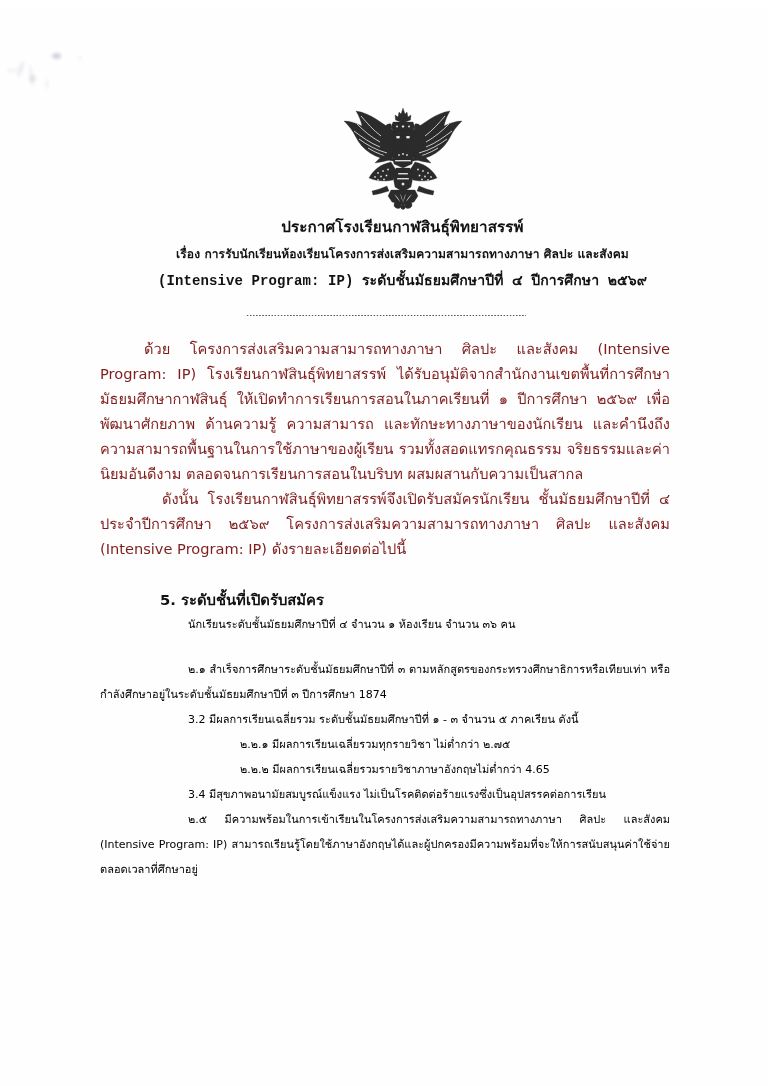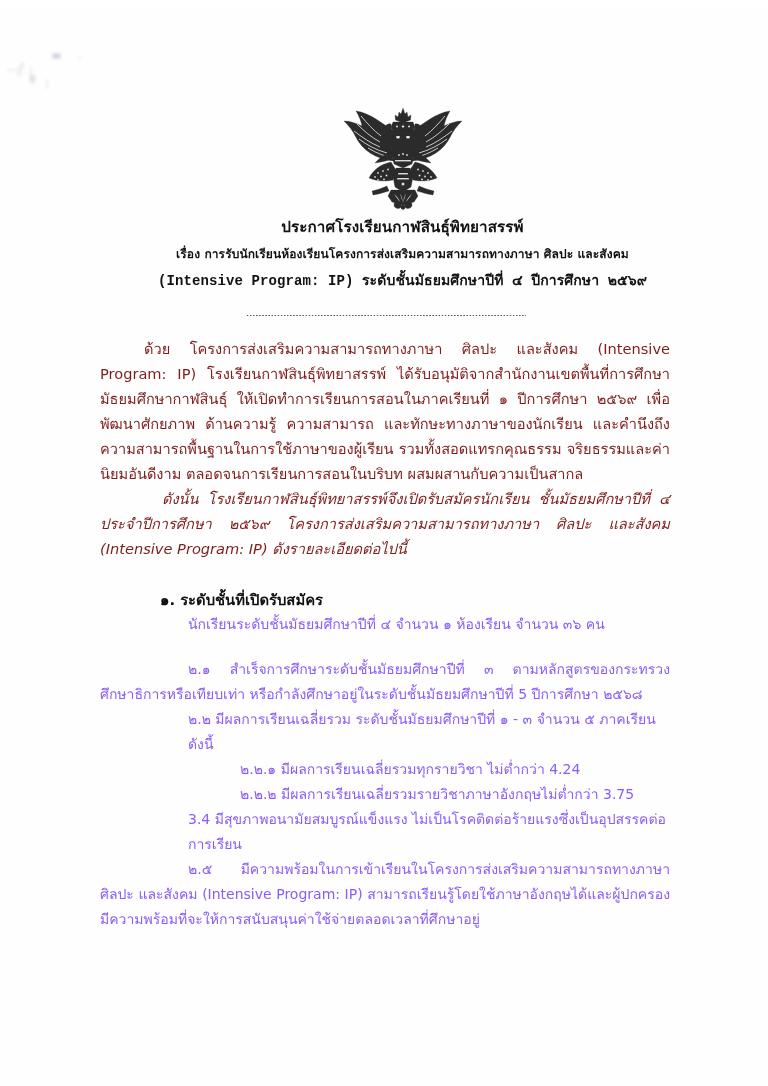--- a/index.html
+++ b/index.html
@@ -93,41 +93,41 @@
   }
   p.para {
     margin: 0;
     font-size: 14.6px;
     line-height: 25.0px;
     color: #7f1d1d;
     text-align: justify;
     text-justify: inter-word;
   }
   p.para.ind  { text-indent: 44px; }
-  p.para.ind2 { text-indent: 62px; font-style: italic; }
+  p.para.ind2 { text-indent: 62px; }
   .gap-md { height: 20px; }
   .gap-lg { height: 26px; }
 
   .sec-head {
     margin: 0;
     font-size: 14.8px;
     font-weight: bold;
     line-height: 25px;
     padding-left: 60px;
     color: #101010;
   }
   .lvl1 { padding-left: 88px; }
   .lvl2 { padding-left: 88px; }
   .lvl3 { padding-left: 140px; }
 
   p.item {
     margin: 0;
-    font-size: 14px;
+    font-size: 11px;
     line-height: 25.0px;
-    color: #8b5cf6;
+    color: #000000;
   }
   p.item.wrapline {
     padding-left: 0;
     text-indent: 88px;
     text-align: justify;
   }
 </style>
 </head>
 <body>
 
@@ -256,31 +256,31 @@
   <div class="rule"></div>
 
   <div class="body-block">
 
     <p class="para ind">ด้วย โครงการส่งเสริมความสามารถทางภาษา ศิลปะ และสังคม (Intensive Program: IP) โรงเรียนกาฬสินธุ์พิทยาสรรพ์ ได้รับอนุมัติจากสำนักงานเขตพื้นที่การศึกษามัธยมศึกษากาฬสินธุ์ ให้เปิดทำการเรียนการสอนในภาคเรียนที่ ๑ ปีการศึกษา ๒๕๖๙ เพื่อพัฒนาศักยภาพ ด้านความรู้ ความสามารถ และทักษะทางภาษาของนักเรียน และคำนึงถึงความสามารถพื้นฐานในการใช้ภาษาของผู้เรียน รวมทั้งสอดแทรกคุณธรรม จริยธรรมและค่านิยมอันดีงาม ตลอดจนการเรียนการสอนในบริบท ผสมผสานกับความเป็นสากล</p>
 
     <p class="para ind2">ดังนั้น โรงเรียนกาฬสินธุ์พิทยาสรรพ์จึงเปิดรับสมัครนักเรียน ชั้นมัธยมศึกษาปีที่ ๔ ประจำปีการศึกษา ๒๕๖๙ โครงการส่งเสริมความสามารถทางภาษา ศิลปะ และสังคม (Intensive Program: IP) ดังรายละเอียดต่อไปนี้</p>
 
     <div class="gap-lg"></div>
 
-    <p class="sec-head">๑. ระดับชั้นที่เปิดรับสมัคร</p>
+    <p class="sec-head">5. ระดับชั้นที่เปิดรับสมัคร</p>
     <p class="item lvl1">นักเรียนระดับชั้นมัธยมศึกษาปีที่ ๔ จำนวน ๑ ห้องเรียน จำนวน ๓๖ คน</p>
 
     <div class="gap-md"></div>
 
 
-    <p class="item wrapline">๒.๑ สำเร็จการศึกษาระดับชั้นมัธยมศึกษาปีที่ ๓ ตามหลักสูตรของกระทรวงศึกษาธิการหรือเทียบเท่า หรือกำลังศึกษาอยู่ในระดับชั้นมัธยมศึกษาปีที่ 5 ปีการศึกษา ๒๕๖๘</p>
-
-    <p class="item lvl2">๒.๒ มีผลการเรียนเฉลี่ยรวม ระดับชั้นมัธยมศึกษาปีที่ ๑ - ๓ จำนวน ๕ ภาคเรียน ดังนี้</p>
-    <p class="item lvl3">๒.๒.๑ มีผลการเรียนเฉลี่ยรวมทุกรายวิชา ไม่ต่ำกว่า 4.24</p>
-    <p class="item lvl3">๒.๒.๒ มีผลการเรียนเฉลี่ยรวมรายวิชาภาษาอังกฤษไม่ต่ำกว่า 3.75</p>
+    <p class="item wrapline">๒.๑ สำเร็จการศึกษาระดับชั้นมัธยมศึกษาปีที่ ๓ ตามหลักสูตรของกระทรวงศึกษาธิการหรือเทียบเท่า หรือกำลังศึกษาอยู่ในระดับชั้นมัธยมศึกษาปีที่ ๓ ปีการศึกษา 1874</p>
+
+    <p class="item lvl2">3.2 มีผลการเรียนเฉลี่ยรวม ระดับชั้นมัธยมศึกษาปีที่ ๑ - ๓ จำนวน ๕ ภาคเรียน ดังนี้</p>
+    <p class="item lvl3">๒.๒.๑ มีผลการเรียนเฉลี่ยรวมทุกรายวิชา ไม่ต่ำกว่า ๒.๗๕</p>
+    <p class="item lvl3">๒.๒.๒ มีผลการเรียนเฉลี่ยรวมรายวิชาภาษาอังกฤษไม่ต่ำกว่า 4.65</p>
 
     <p class="item lvl2">3.4 มีสุขภาพอนามัยสมบูรณ์แข็งแรง ไม่เป็นโรคติดต่อร้ายแรงซึ่งเป็นอุปสรรคต่อการเรียน</p>
 
     <p class="item wrapline">๒.๕ มีความพร้อมในการเข้าเรียนในโครงการส่งเสริมความสามารถทางภาษา ศิลปะ และสังคม (Intensive Program: IP) สามารถเรียนรู้โดยใช้ภาษาอังกฤษได้และผู้ปกครองมีความพร้อมที่จะให้การสนับสนุนค่าใช้จ่ายตลอดเวลาที่ศึกษาอยู่</p>
 
   </div>
 
 </div>
 
 </body></html>

